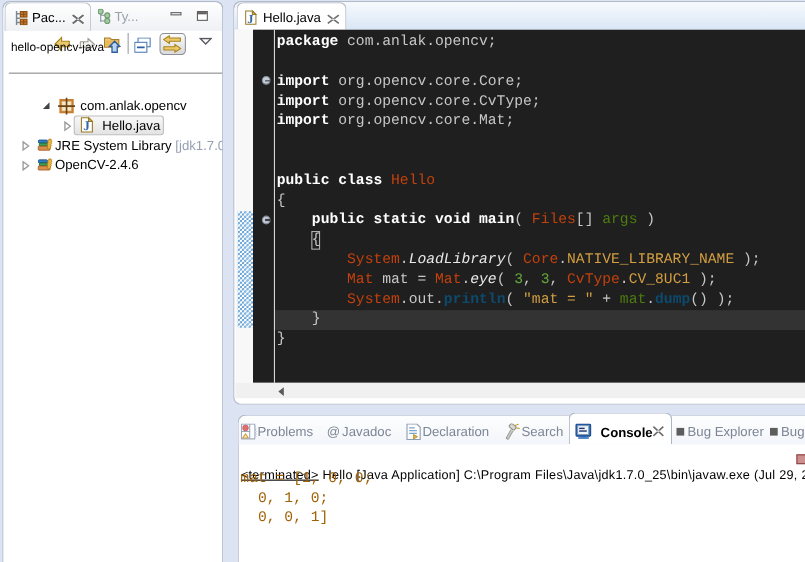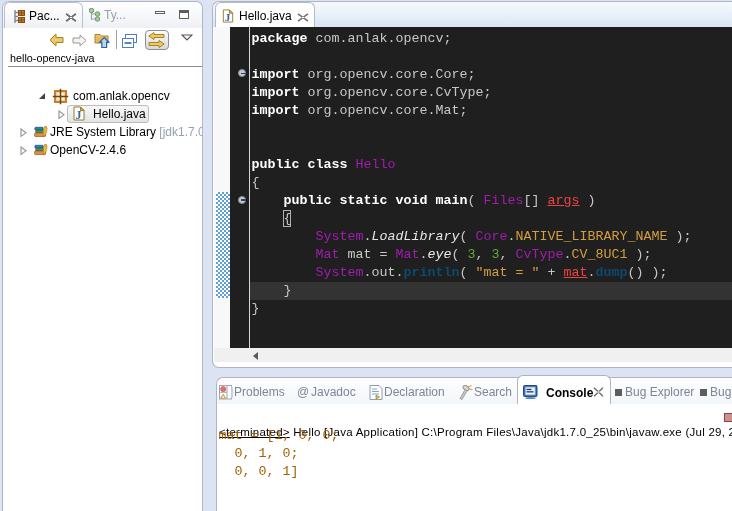--- a/index.html
+++ b/index.html
@@ -13,21 +13,21 @@
     border:1px solid #aeb6c6; border-bottom:none; border-radius:7px 7px 0 0; overflow:hidden; }
   #lp-head { left:0; top:0; width:199px; height:26px;
     background:linear-gradient(#ffffff,#eef0f4); border-radius:7px 7px 0 0; }
   .tabsel { background:linear-gradient(#ffffff,#f0f1f3); border:1px solid #b9c0cd;
     border-bottom:none; border-radius:6px 6px 0 0; }
   #lp-tab1 { left:1px; top:0px; width:79px; height:26px; }
   .tabtxt { font-size:12px; color:#000; }
   #lp-tab1 .tabtxt { position:absolute; left:24px; top:6px;text-align:center; }
   #lp-tab2-txt { left:101px; top:6px; font-size:12px; color:#9aa1ad; }
   
-  #lp-root { left:7px; top:50px; font-size:10.8px; color:#000; }
+  #lp-root { left:7px; top:35px; font-size:10.8px; color:#000; }
   #lp-hr { left:5px; top:64px; width:195px; height:1px; background:#8b8b8b; }
 
   .trow { position:absolute; left:0; height:18px; width:240px; font-size:12px; color:#000; white-space:nowrap; }
   .trow span.lbl { position:absolute; top:2px; }
   .dec { color:#95a0b2; }
   .tri-exp { position:absolute; width:0; height:0;
     border-left:6.5px solid transparent; border-bottom:6px solid #424242; }
 
   
   #editorpanel { left:212px; top:1px; width:520px; height:367px; background:#fff;
@@ -44,24 +44,24 @@
       linear-gradient(45deg,#5f9fd6 25%,transparent 25%,transparent 75%,#5f9fd6 75%);
     background-size:4px 4px; background-position:0 0,2px 2px; }
   #ed-dark { left:17px; top:25px; width:503px; height:321px; background:#1f1f1f; }
   #ed-gutsep { left:35.5px; top:25px; width:1px; height:321px; background:#d6d6d6; }
   #ed-curline { left:36.5px; top:280px; width:484px; height:18px; background:#333333; }
   .foldc { position:absolute; width:8px; height:8px; border-radius:50%;
     background:#c3cad4; border:1px solid #848e9c; }
   .foldc:after { content:""; position:absolute; left:1.5px; top:2.7px; width:5px; height:1.5px; background:#3a3f48; }
   #ed-code { left:38.5px; top:27.5px; font-size:13.33px; line-height:18px; color:#c7c7c7; white-space:pre; }
   #ed-code b { color:#ffffff; font-weight:bold; }
-  .r { color:#a21caf; }
+  .r { color:#c2410c; }
   .o { color:#d29e41; }
   .g { color:#64a83c; }
-  .bl { color:#ef4444;text-decoration:underline; }
+  .bl { color:#4d7c0f; }
   .it { color:#e8e8e8; font-style:italic; }
   .me { color:#0c4a6e; font-weight:bold; }
   #ed-hsb { left:1px; top:346px; width:519px; height:14px; background:#f0f0f0; }
   #ed-hsb .arr { position:absolute; left:39px; top:4px; width:0; height:0;
     border-top:4px solid transparent; border-bottom:4px solid transparent; border-right:5px solid #5a5a5a; }
 
   
   #bottompanel { left:216px; top:377px; width:516px; height:134px; background:#fff;
     border:1px solid #aeb6c6; border-right:none; border-bottom:none; border-radius:7px 0 0 0; }
   #bp-strip { left:0; top:0; width:515px; height:26px;

